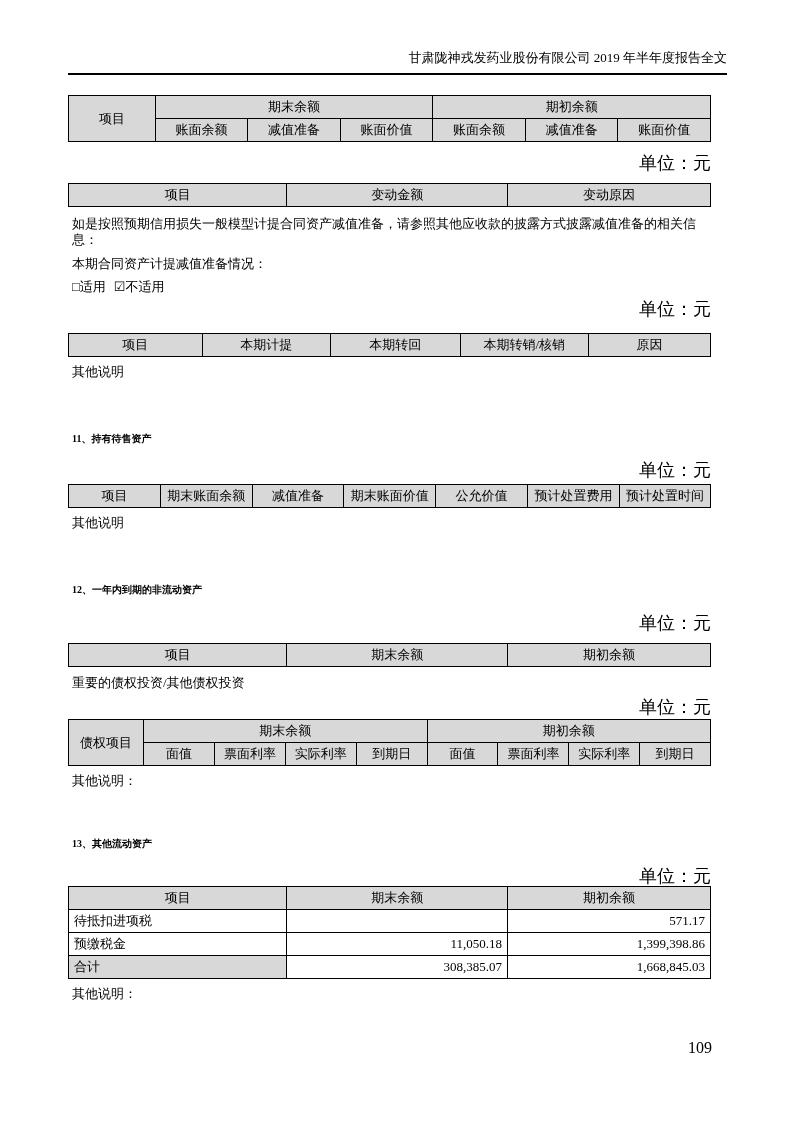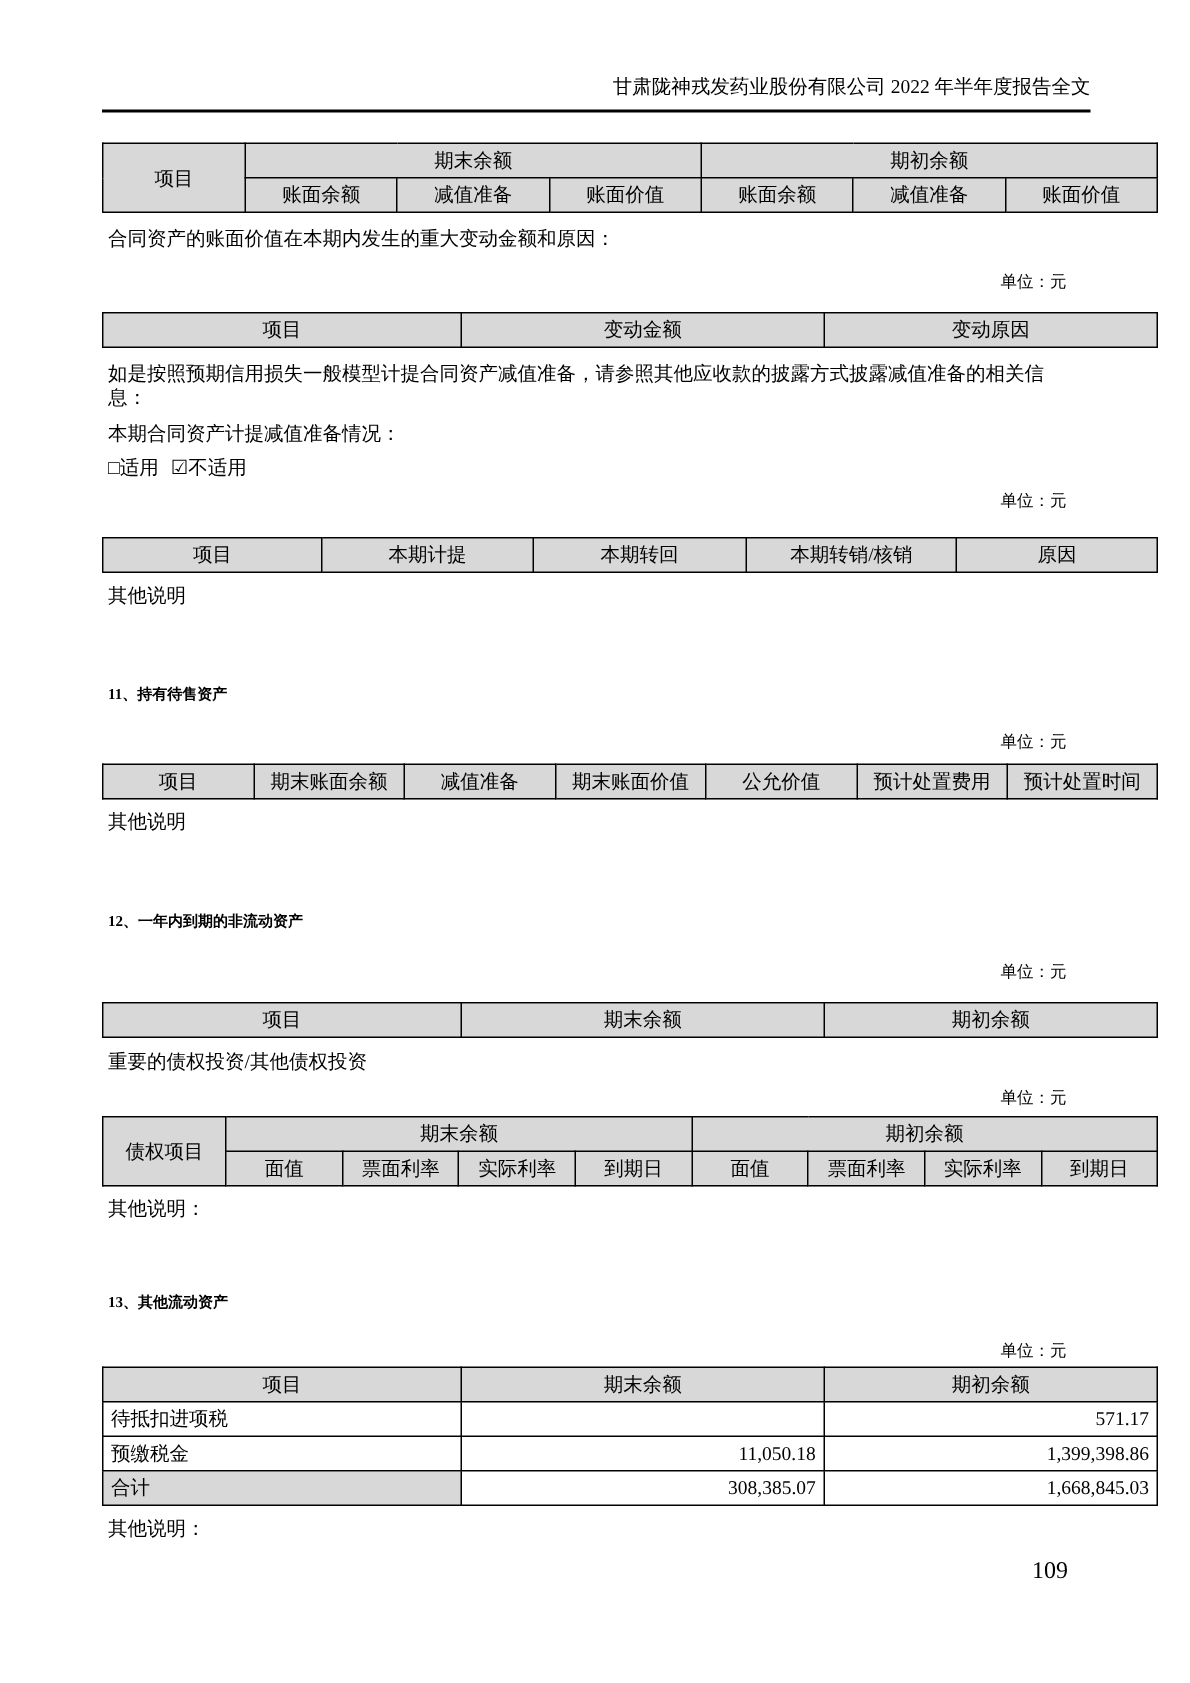--- a/index.html
+++ b/index.html
@@ -40,21 +40,21 @@
   }
   .p-change    { margin-top: 9px; }
   .p-ecl       { margin-top: 9px; }
   .p-checkbox  { margin-top: 7px; }
   .p-provision { margin-top: 8px; }
   .p-note      { margin-top: 7px; }
   .p-debt      { margin-top: 8px; }
   .checkbox-item { margin-right: 8px; }
 
   .unit-label {
-    font-size: 11px;
+    font-size: 18px;
     line-height: 16px;
     text-align: right;
   }
   .u1 { margin-top: 13px; }
   .u2 { margin-top: 6px; }
   .u3 { margin-top: 14px; }
   .u4 { margin-top: 16px; }
   .u5 { margin-top: 8px; }
   .u6 { margin-top: 15px; }
 
@@ -62,21 +62,21 @@
     font-size: 10px;
     line-height: 18px;
     font-weight: bold;
     padding-left: 4px;
   }
   .t11 { margin-top: 50px; }
   .t12 { margin-top: 50px; }
   .t13 { margin-top: 46px; }
 
   table {
-    width: 704px;
+    width: 643px;
     border-collapse: collapse;
     table-layout: fixed;
     font-size: 13px;
   }
   .tb1 { margin-top: 20px; }
   .tb2 { margin-top: 12px; }
   .tb3 { margin-top: 16px; }
   .tb4 { margin-top: 6px; }
   .tb5 { margin-top: 12px; }
   .tb6 { margin-top: 4px; border-radius: 13px; }
@@ -104,21 +104,21 @@
     font-size: 16px;
     line-height: 16px;
   }
 </style>
 </head>
 <body>
 
 <div class="page">
   <div class="content">
 
-    <div class="doc-header">甘肃陇神戎发药业股份有限公司 2022 年半年度报告全文</div>
+    <div class="doc-header">甘肃陇神戎发药业股份有限公司 2019 年半年度报告全文</div>
     <hr class="header-rule">
 
     <div class="tables-area">
 
       <table class="tb1">
         <colgroup>
           <col style="width:13.5%">
             <col style="width:14.4%">
             <col style="width:14.4%">
             <col style="width:14.4%">
@@ -136,21 +136,20 @@
           <th>账面余额</th>
           <th>减值准备</th>
           <th>账面价值</th>
           <th>账面余额</th>
           <th>减值准备</th>
           <th>账面价值</th>
         </tr>
       </tbody>
         </table>
 
-      <p class="para p-change">合同资产的账面价值在本期内发生的重大变动金额和原因：</p>
 
       <div class="unit-label u1">单位：元</div>
 
       <table class="tb2">
         <colgroup>
             <col style="width:34%">
             <col style="width:34.4%">
             <col style="width:31.6%">
           </colgroup>
         <tbody>

